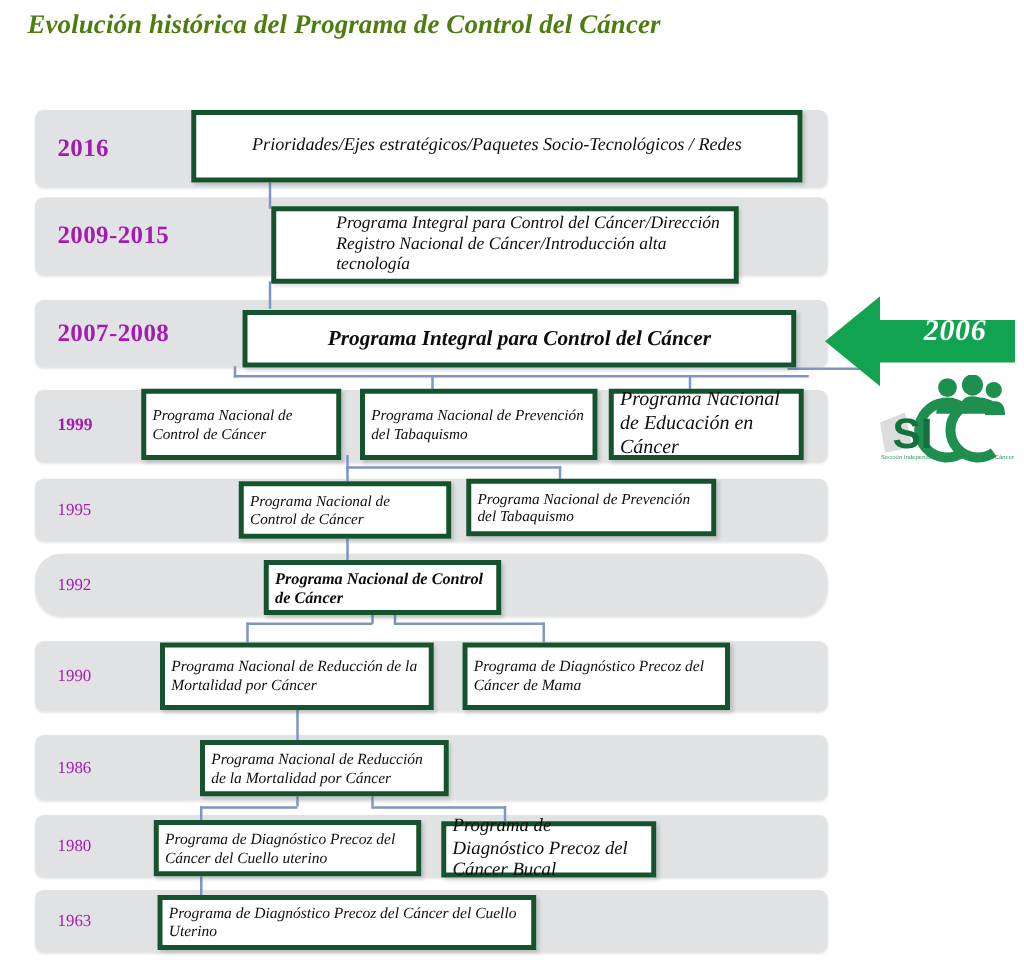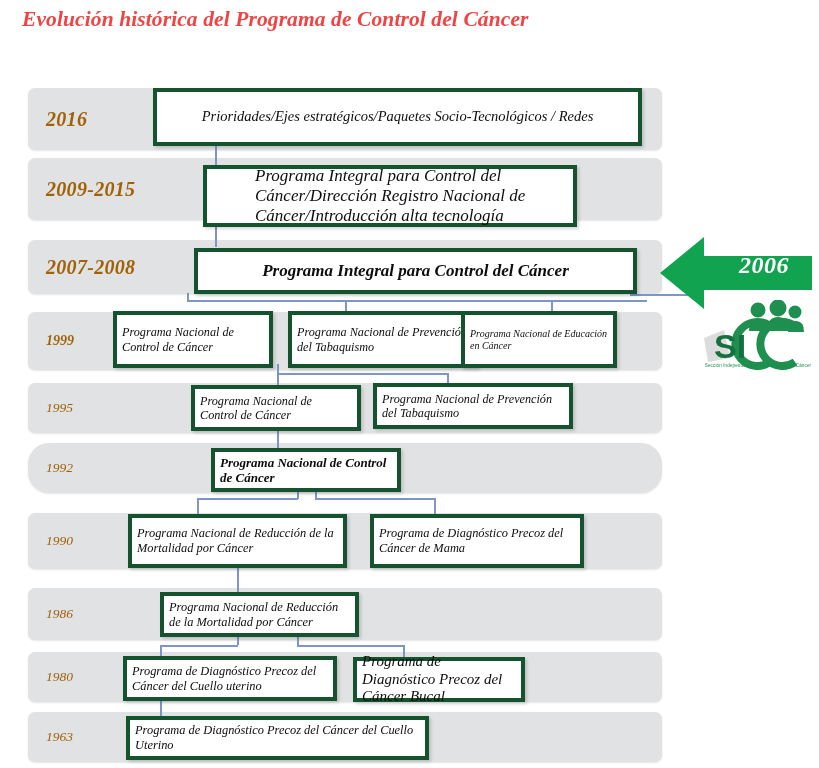--- a/index.html
+++ b/index.html
@@ -19,40 +19,39 @@
   
   #page-title {
     position: absolute;
     left: 22px;
     top: 7px;
     font-size: 21.5px;
     font-weight: bold;
     font-style: italic;
     letter-spacing: 0.1px;
     white-space: nowrap;
-    color: #ef4444;
+    color: #4d7c0f;
   }
 
   
   .band {
     position: absolute;
     left: 28px;
     width: 634px;
     background: #e1e2e4;
     border-radius: 7px;
     box-shadow: 0 1px 2px rgba(0,0,0,0.10);
   }
   .band-label {
     position: absolute;
     left: 18px;
     top: 50%;
     transform: translateY(-50%);
-    font-style: italic;
     font-weight: bold;
-    color: #a16207;
+    color: #a21caf;
     white-space: nowrap;
   }
   .band.big .band-label { font-size: 20px; letter-spacing: 0.3px; }
   .band.mid .band-label { font-size: 14px; }
   .band.small .band-label { font-size: 13.5px; font-weight: normal; }
 
   
   .conn {
     position: absolute;
     background: #7e96c6;
@@ -202,27 +201,27 @@
 <div class="conn v" style="left:297px;top:636px;height:9px;"></div>
 <div class="conn h" style="left:297px;top:645px;width:108px;"></div>
 <div class="conn v" style="left:403px;top:645px;height:13px;"></div>
 
 <div class="conn v" style="left:160px;top:698px;height:20px;"></div>
 
 <div class="conn h" style="left:630px;top:294px;width:60px;"></div>
 
 <div class="box" style="left:153px;top:88px;width:489px;height:58px;font-size:14.5px;">Prioridades/Ejes estratégicos/Paquetes  Socio-Tecnológicos / Redes</div>
 
-<div class="box" style="left:203px;top:165px;width:374px;height:62px;font-size:17px;padding-left:48px;">Programa Integral para Control del Cáncer/Dirección Registro Nacional de Cáncer/Introducción alta tecnología</div>
+<div class="box" style="left:217px;top:165px;width:374px;height:62px;font-size:14px;padding-left:48px;">Programa Integral para Control del Cáncer/Dirección Registro Nacional de Cáncer/Introducción alta tecnología</div>
 
 <div class="box bold" style="left:194px;top:248px;width:443px;height:46px;font-size:17px;">Programa  Integral  para  Control del Cáncer</div>
 
 <div class="box" style="left:113px;top:311px;width:160px;height:57px;font-size:12.2px;">Programa Nacional de Control de Cáncer</div>
 <div class="box" style="left:288px;top:311px;width:190px;height:57px;font-size:12.2px;">Programa Nacional de Prevención  del Tabaquismo</div>
-<div class="box" style="left:461px;top:311px;width:156px;height:57px;font-size:10px;">Programa Nacional de Educación en Cáncer</div>
+<div class="box" style="left:487px;top:311px;width:156px;height:57px;font-size:16px;">Programa Nacional de Educación en Cáncer</div>
 
 <div class="box" style="left:191px;top:385px;width:170px;height:46px;font-size:12.2px;">Programa Nacional de Control de Cáncer</div>
 <div class="box" style="left:373px;top:383px;width:200px;height:46px;font-size:12.2px;">Programa Nacional de Prevención  del Tabaquismo</div>
 
 <div class="box bold" style="left:211px;top:448px;width:190px;height:44px;font-size:13px;">Programa Nacional de Control de Cáncer</div>
 
 <div class="box" style="left:128px;top:514px;width:219px;height:54px;font-size:12.4px;">Programa Nacional de Reducción de la Mortalidad por Cáncer</div>
 <div class="box" style="left:370px;top:514px;width:214px;height:54px;font-size:12.4px;">Programa de Diagnóstico Precoz del Cáncer de Mama</div>
 
 <div class="box" style="left:160px;top:592px;width:199px;height:45px;font-size:12.4px;">Programa Nacional de Reducción de la Mortalidad por Cáncer</div>

